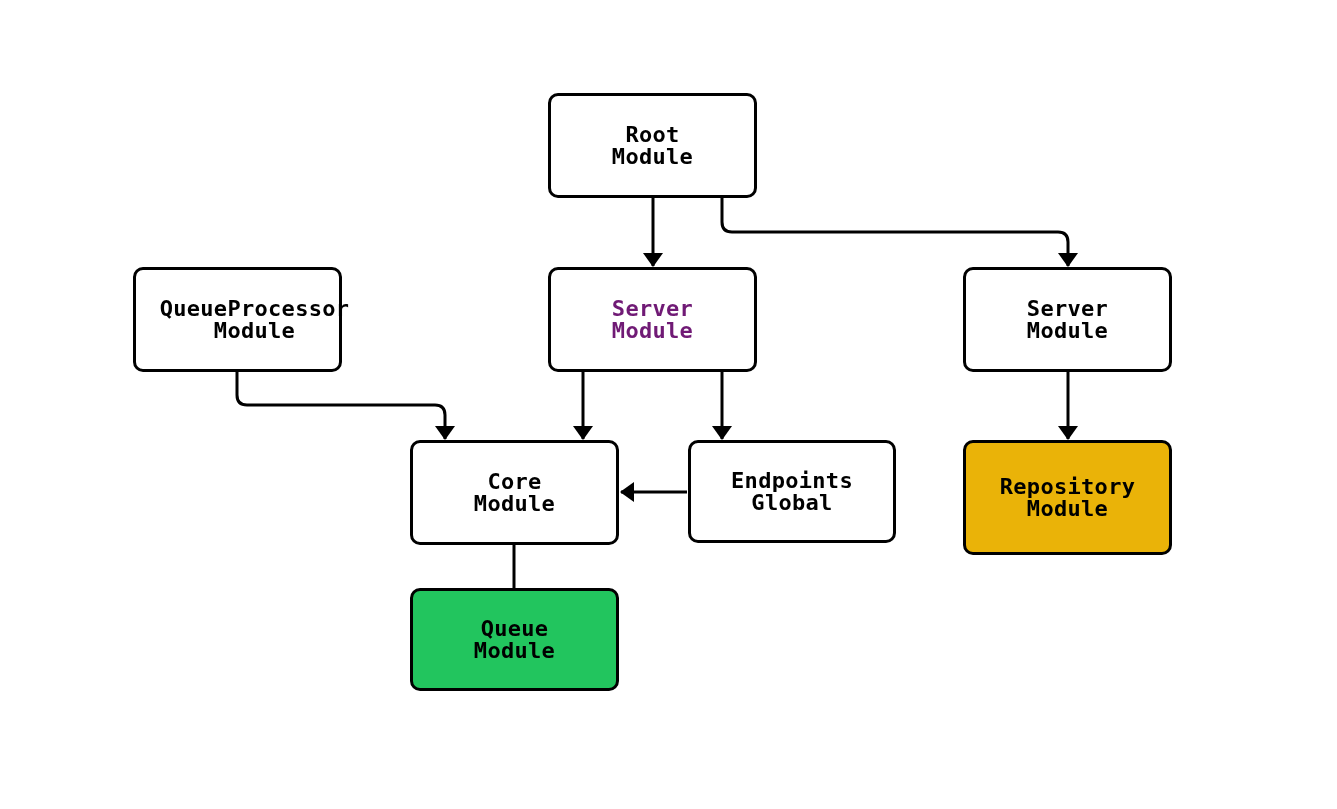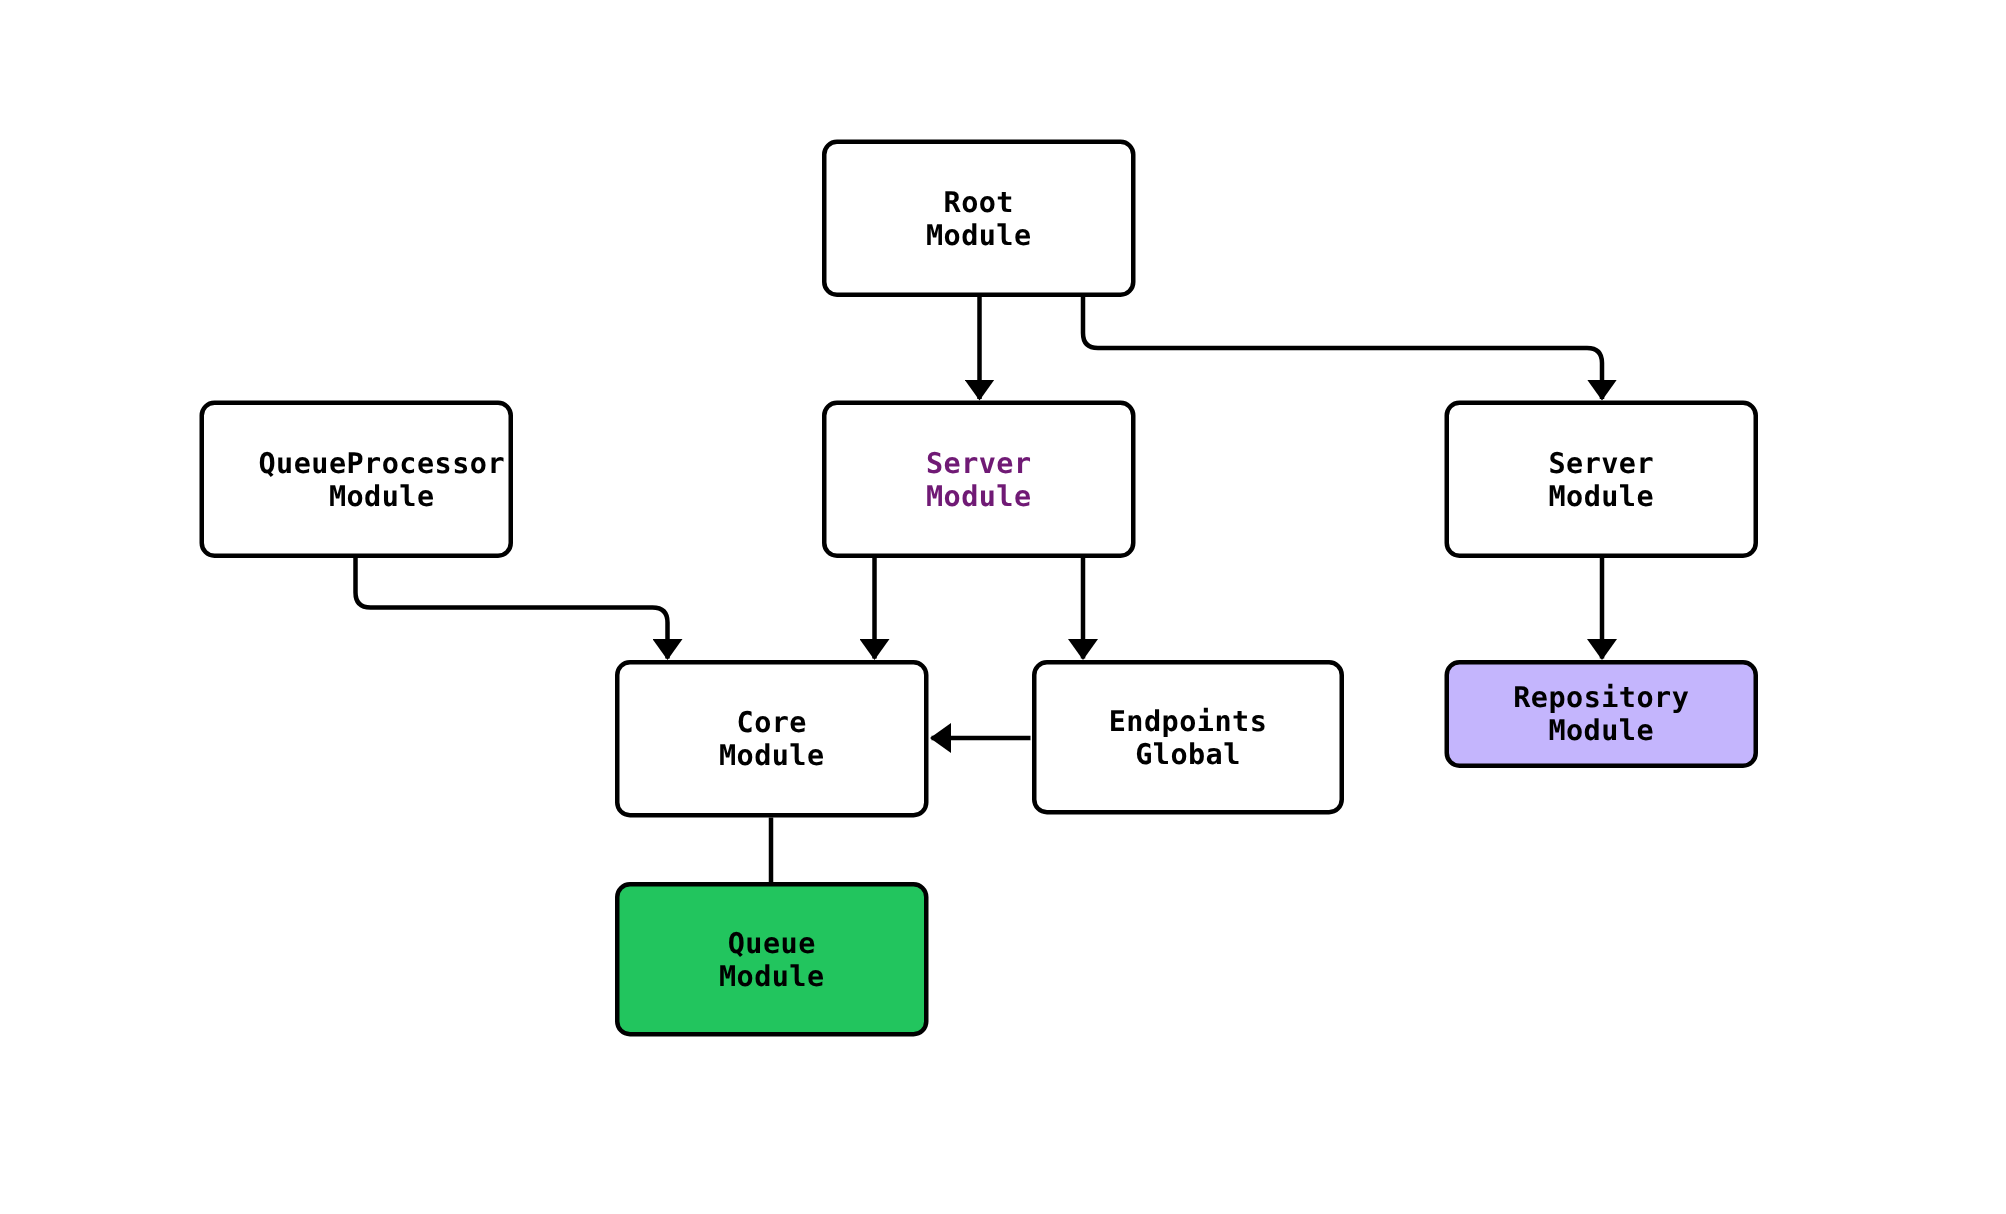--- a/index.html
+++ b/index.html
@@ -31,21 +31,21 @@
     border-width: 3px;
     border-radius: 10px;
     display: flex;
     align-items: center;
     justify-content: center;
     text-align: center;
   }
   .node .node-label {
     white-space: pre-line;
     font-weight: bold;
-    font-size: 19px;
+    font-size: 22px;
     line-height: 22px;
     letter-spacing: 0.3px;
   }
 </style>
 </head>
 <body>
 
 <div class="canvas" style="background: rgb(255, 255, 255);">
   <svg class="edge-layer" width="1337" height="809" viewBox="0 0 1337 809" xmlns="http://www.w3.org/2000/svg">
     <defs>
@@ -82,21 +82,21 @@
 Module</span>
     </div>
     <div class="node" style="left: 410px; top: 440px; width: 209px; height: 105px; border-color: rgb(0, 0, 0); background: rgb(255, 255, 255); align-items: center;">
       <span class="node-label" style="color: rgb(0, 0, 0);">Core
 Module</span>
     </div>
     <div class="node" style="left: 688px; top: 440px; width: 208px; height: 103px; border-color: rgb(0, 0, 0); background: rgb(255, 255, 255);">
       <span class="node-label" style="color: rgb(0, 0, 0);">Endpoints
 Global</span>
     </div>
-    <div class="node" style="left: 963px; top: 440px; width: 209px; height: 72px; border-color: rgb(0, 0, 0); background: #c4b5fd;">
+    <div class="node" style="left: 963px; top: 440px; width: 209px; height: 115px; border-color: rgb(0, 0, 0); background: #eab308;">
       <span class="node-label" style="color: rgb(0, 0, 0);">Repository
 Module</span>
     </div>
     <div class="node" style="left: 410px; top: 588px; width: 209px; height: 103px; border-color: rgb(0, 0, 0); background: #22c55e;">
       <span class="node-label" style="color: rgb(0, 0, 0);">Queue
 Module</span>
     </div>
   </div>
 
 </body></html>

